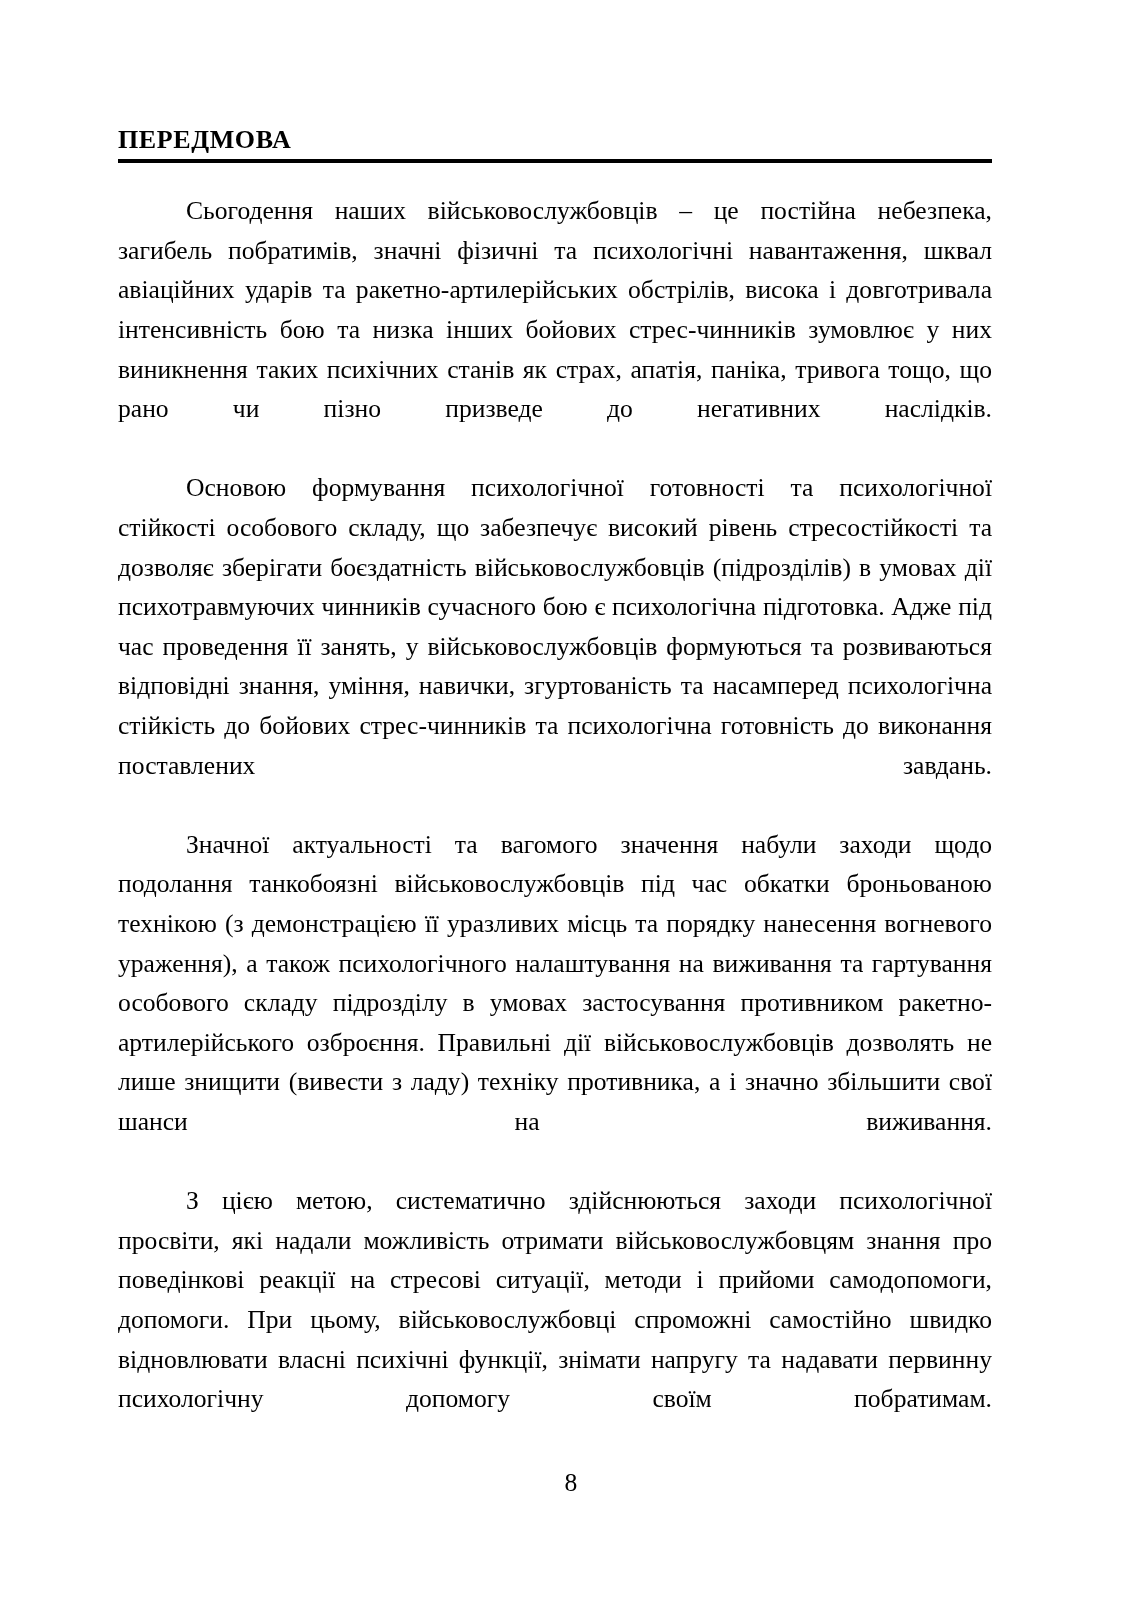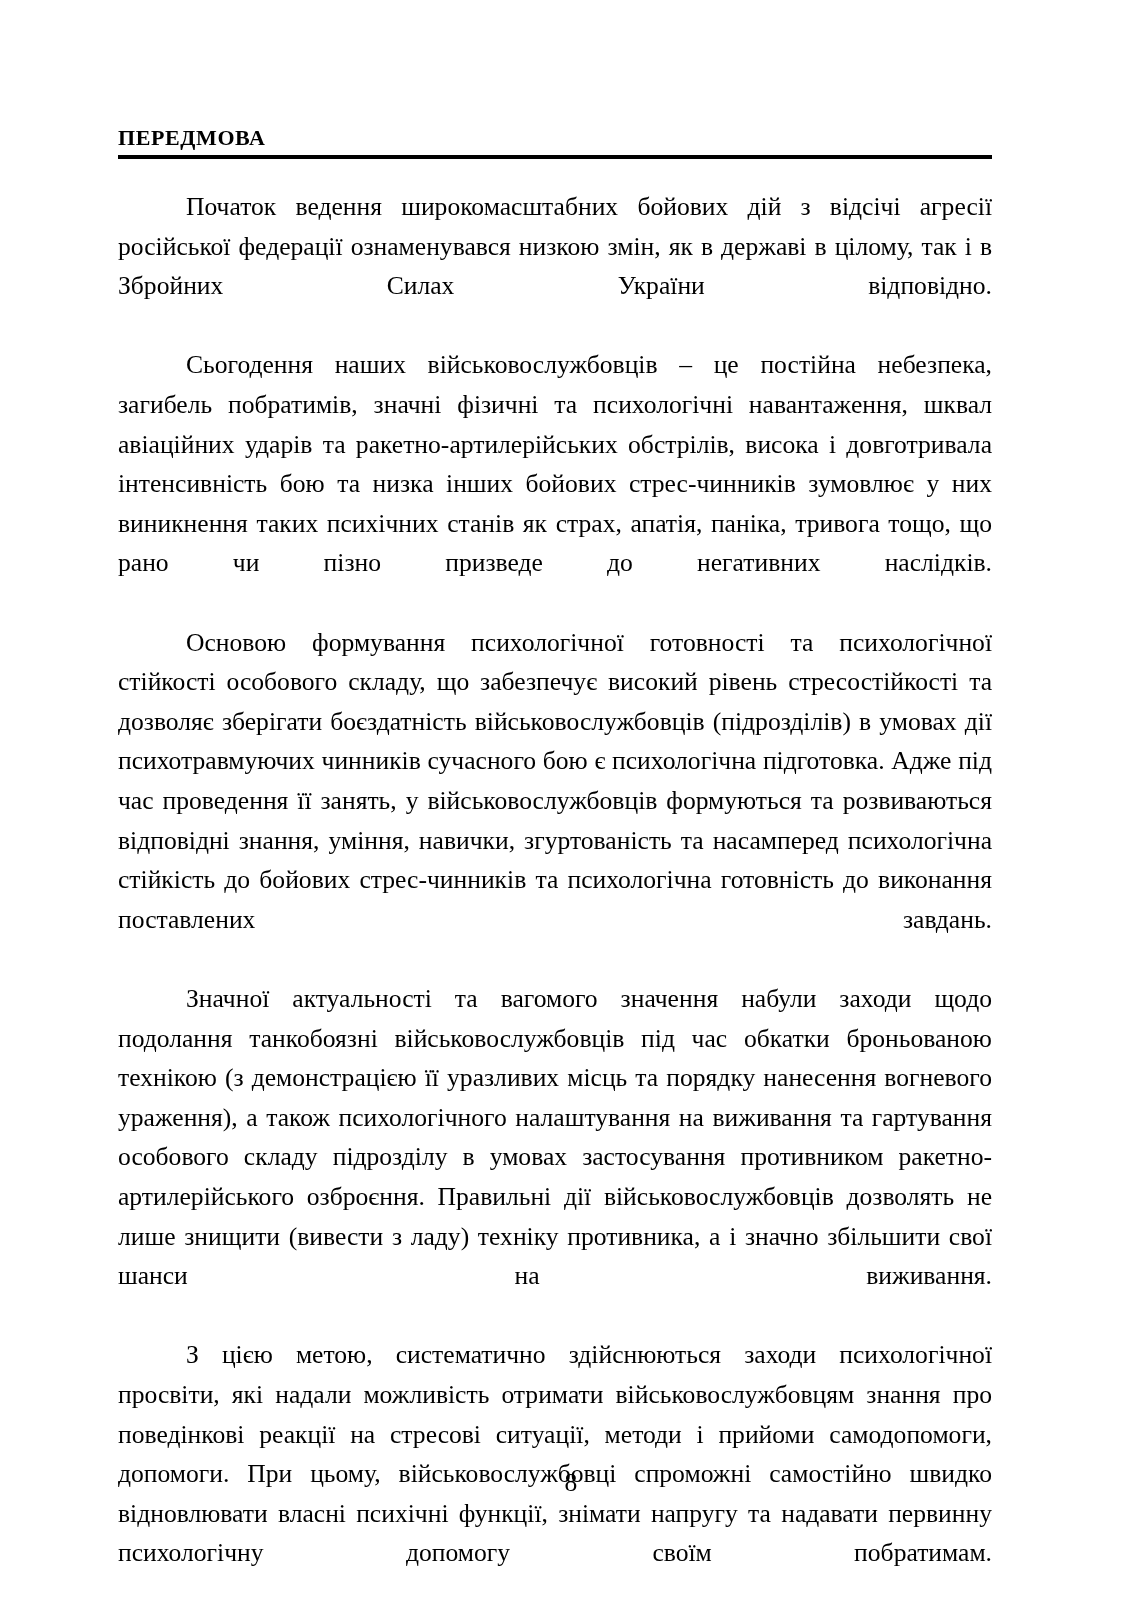--- a/index.html
+++ b/index.html
@@ -29,21 +29,21 @@
   
   .content {
     position: absolute;
     left: 118px;
     top: 126px;
     width: 874px;
   }
 
   
   .doc-title {
-    font-size: 22px;
+    font-size: 26px;
     font-weight: bold;
     letter-spacing: 0.6px;
     line-height: 1.05;
     margin: 0 0 6px 0;
     padding: 0;
     text-align: left;
     text-transform: none;
   }
 
   .title-rule {
@@ -103,21 +103,20 @@
 
 <div class="page">
 
   <div class="content">
 
     <h1 class="doc-title">ПЕРЕДМОВА</h1>
 
     <div class="title-rule"></div>
 
     <div class="body-text" id="body-text">
-        <p>Початок ведення широкомасштабних бойових дій з відсічі агресії російської федерації ознаменувався низкою змін, як в державі в цілому, так і в Збройних Силах України відповідно.</p>
         <p>Сьогодення наших військовослужбовців – це постійна небезпека, загибель побратимів, значні фізичні та психологічні навантаження, шквал авіаційних ударів та ракетно-артилерійських обстрілів, висока і довготривала інтенсивність бою та низка інших бойових стрес-чинників зумовлює у них виникнення таких психічних станів як страх, апатія, паніка, тривога тощо, що рано чи пізно призведе до негативних наслідків.</p>
         <p>Основою формування психологічної готовності та психологічної стійкості особового складу, що забезпечує високий рівень стресостійкості та дозволяє зберігати боєздатність військовослужбовців (підрозділів) в умовах дії психотравмуючих чинників сучасного бою є психологічна підготовка. Адже під час проведення її занять, у військовослужбовців формуються та розвиваються відповідні знання, уміння, навички, згуртованість та насамперед психологічна стійкість до бойових стрес-чинників та психологічна готовність до виконання поставлених завдань.</p>
         <p>Значної актуальності та вагомого значення набули заходи щодо подолання танкобоязні військовослужбовців під час обкатки броньованою технікою (з демонстрацією її уразливих місць та порядку нанесення вогневого ураження), а також психологічного налаштування на виживання та гартування особового складу підрозділу в умовах застосування противником ракетно-артилерійського озброєння. Правильні дії військовослужбовців дозволять не лише знищити (вивести з ладу) техніку противника, а і значно збільшити свої шанси на виживання.</p>
         <p>З цією метою, систематично здійснюються заходи психологічної просвіти, які надали можливість отримати військовослужбовцям знання про поведінкові реакції на стресові ситуації, методи і прийоми самодопомоги, допомоги. При цьому, військовослужбовці спроможні самостійно швидко відновлювати власні психічні функції, знімати напругу та надавати первинну психологічну допомогу своїм побратимам.</p>
       </div>
 
   </div>
 
   <div class="page-number">8</div>
 

